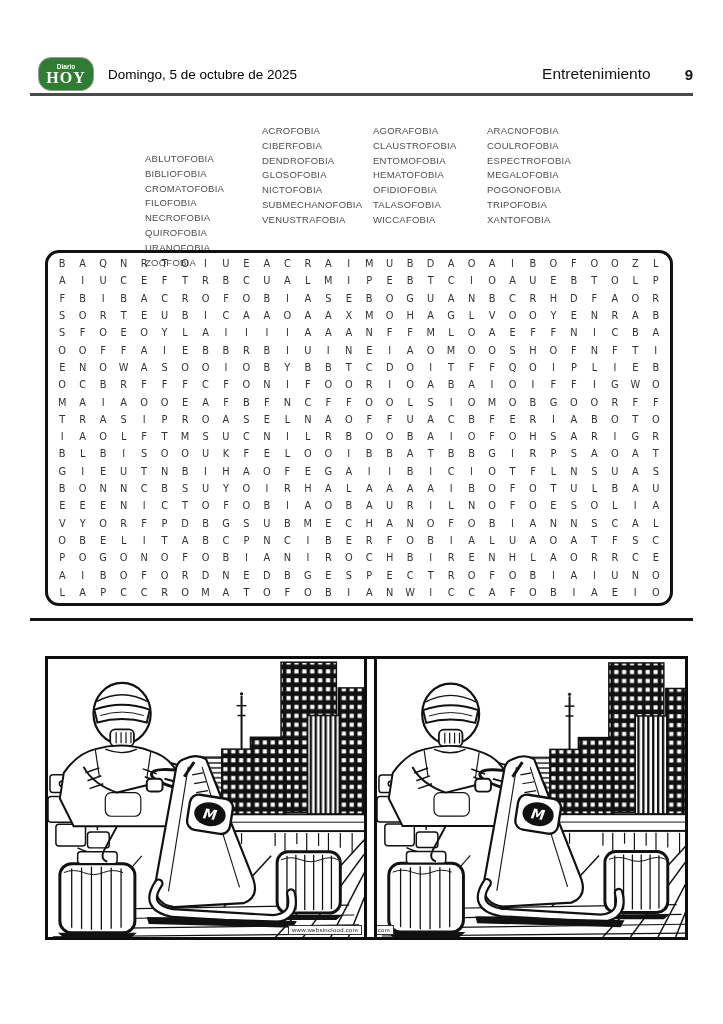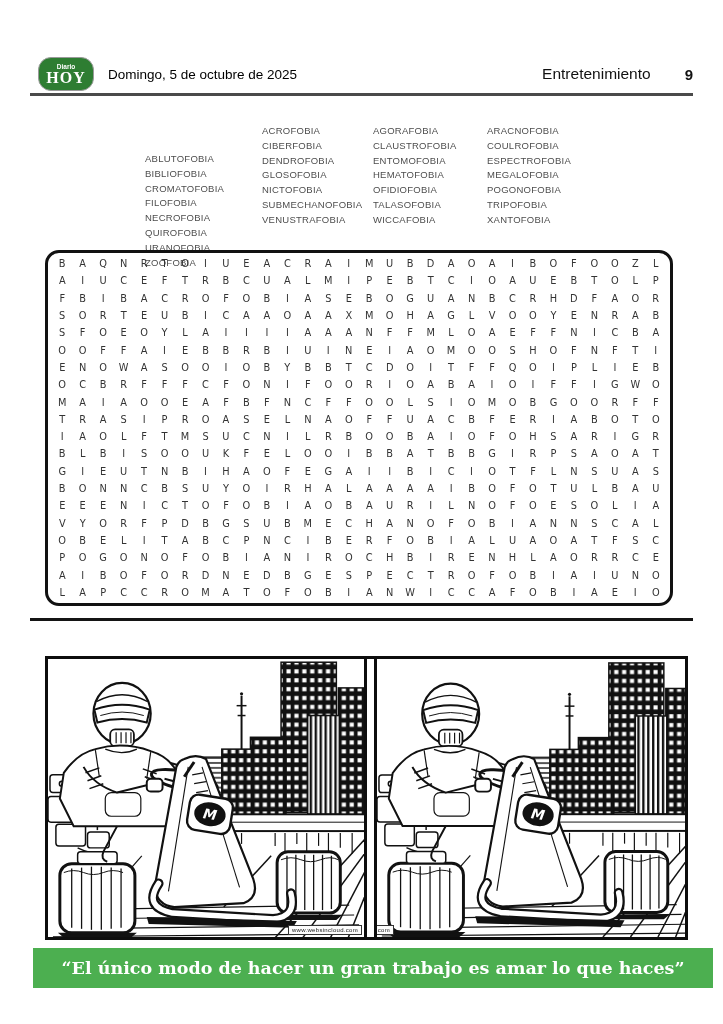--- a/index.html
+++ b/index.html
@@ -877,17 +877,14 @@
     </div>
     <div class="panel gap"></div>
     <div class="panel right">
       <svg class="scene" viewBox="0 0 320 283" preserveAspectRatio="xMinYMid slice">
           <use href="#kart-scene"></use>
         </svg>
       <div class="wm clip">www.websincloud.com</div>
     </div>
   </div>
 
-  <div class="quote-banner" style="background: rgb(76, 175, 80);">
-    <span>“El único modo de hacer un gran trabajo es amar lo que haces”</span>
-  </div>
 
 </div>
 
 </body></html>

